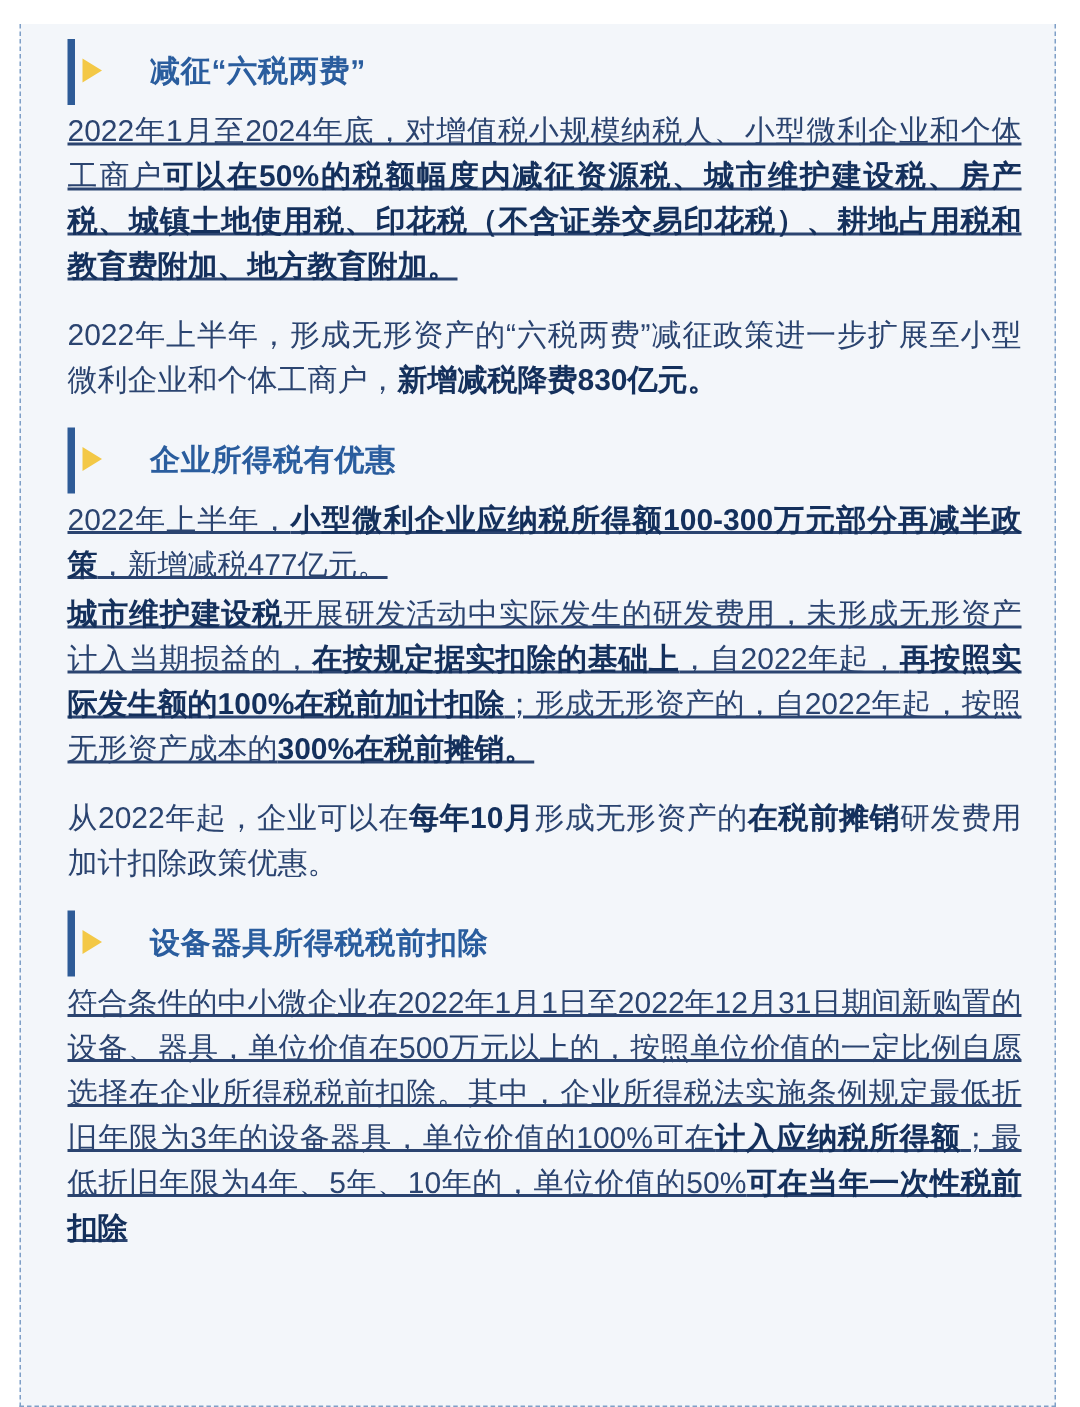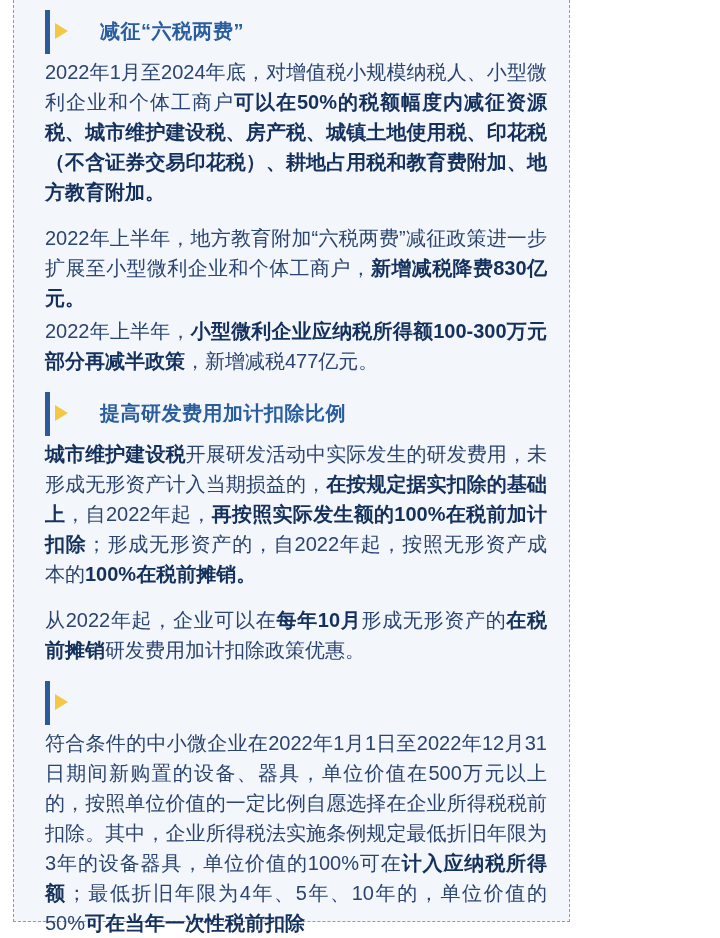--- a/index.html
+++ b/index.html
@@ -14,22 +14,22 @@
   *{box-sizing:border-box;}
   html,body{margin:0;padding:0;}
   body{
     width:720px;height:938px;
     background:#ffffff;
     font-family:"Liberation Sans",sans-serif;
     overflow:hidden;
     position:relative;
   }
   .card{
-    position:absolute;left:13px;top:0;
-    width:557px;height:922px;
+    position:absolute;left:13px;top:16px;
+    width:691px;height:922px;
     background:var(--card-bg);
     border:1px dashed var(--border-col);
     border-top:none;
     padding:8px 22px 0 31px;
   }
   .sec-header{
     position:relative;height:44px;margin-top:16px;
   }
   .sec:first-child .sec-header{margin-top:2px;}
   .sec-header .bar{
@@ -46,50 +46,51 @@
     position:absolute;left:55px;top:8px;
     font-size:20px;font-weight:bold;color:var(--head-col);
     letter-spacing:0.5px;
   }
   p.body-para{
     margin:16px 0 0 0;
     font-size:20px;line-height:30px;
     color:var(--body-col);
     text-align:justify;
   }
-  .sec p.body-para:first-of-type{margin-top:3px;}
+  .sec p.body-para:first-of-type{margin-top:3px;text-decoration:underline;}
   p.body-para b{color:var(--bold-col);font-weight:700;}
 </style>
 </head>
 <body>
 
 <div class="card">
   <div id="sections-host">
       <section class="sec">
         <div class="sec-header">
           <span class="bar"></span>
           <span class="tri"></span>
           <span class="sec-title">减征“六税两费”</span>
         </div>
         <p class="body-para"><span>2022年1月至2024年底，对增值税小规模纳税人、小型微利企业和个体工商户</span><b>可以在50%的税额幅度内减征资源税、城市维护建设税、房产税、城镇土地使用税、印花税（不含证券交易印花税）、耕地占用税和教育费附加、地方教育附加。</b></p>
-        <p class="body-para"><span>2022年上半年，地方教育附加“六税两费”减征政策进一步扩展至小型微利企业和个体工商户，</span><b>新增减税降费830亿元。</b></p>
-      </section>
-      <section class="sec">
-        <p class="body-para"><span>2022年上半年，</span><b>小型微利企业应纳税所得额100-300万元部分再减半政策</b><span>，新增减税477亿元。</span></p>
+        <p class="body-para"><span>2022年上半年，形成无形资产的“六税两费”减征政策进一步扩展至小型微利企业和个体工商户，</span><b>新增减税降费830亿元。</b></p>
       </section>
       <section class="sec">
         <div class="sec-header">
           <span class="bar"></span>
           <span class="tri"></span>
-          <span class="sec-title">提高研发费用加计扣除比例</span>
+          <span class="sec-title">企业所得税有优惠</span>
         </div>
-        <p class="body-para"><b>城市维护建设税</b><span>开展研发活动中实际发生的研发费用，未形成无形资产计入当期损益的，</span><b>在按规定据实扣除的基础上</b><span>，自2022年起，</span><b>再按照实际发生额的100%在税前加计扣除</b><span>；形成无形资产的，自2022年起，按照无形资产成本的</span><b>100%在税前摊销。</b></p>
+        <p class="body-para"><span>2022年上半年，</span><b>小型微利企业应纳税所得额100-300万元部分再减半政策</b><span>，新增减税477亿元。</span></p>
+      </section>
+      <section class="sec">
+        <p class="body-para"><b>城市维护建设税</b><span>开展研发活动中实际发生的研发费用，未形成无形资产计入当期损益的，</span><b>在按规定据实扣除的基础上</b><span>，自2022年起，</span><b>再按照实际发生额的100%在税前加计扣除</b><span>；形成无形资产的，自2022年起，按照无形资产成本的</span><b>300%在税前摊销。</b></p>
         <p class="body-para"><span>从2022年起，企业可以在</span><b>每年10月</b><span>形成无形资产的</span><b>在税前摊销</b><span>研发费用加计扣除政策优惠。</span></p>
       </section>
       <section class="sec">
         <div class="sec-header">
           <span class="bar"></span>
           <span class="tri"></span>
+          <span class="sec-title">设备器具所得税税前扣除</span>
         </div>
         <p class="body-para"><span>符合条件的中小微企业在2022年1月1日至2022年12月31日期间新购置的设备、器具，单位价值在500万元以上的，按照单位价值的一定比例自愿选择在企业所得税税前扣除。其中，企业所得税法实施条例规定最低折旧年限为3年的设备器具，单位价值的100%可在</span><b>计入应纳税所得额</b><span>；最低折旧年限为4年、5年、10年的，单位价值的50%</span><b>可在当年一次性税前扣除</b></p>
       </section>
     </div>
 </div>
 
 </body></html>

